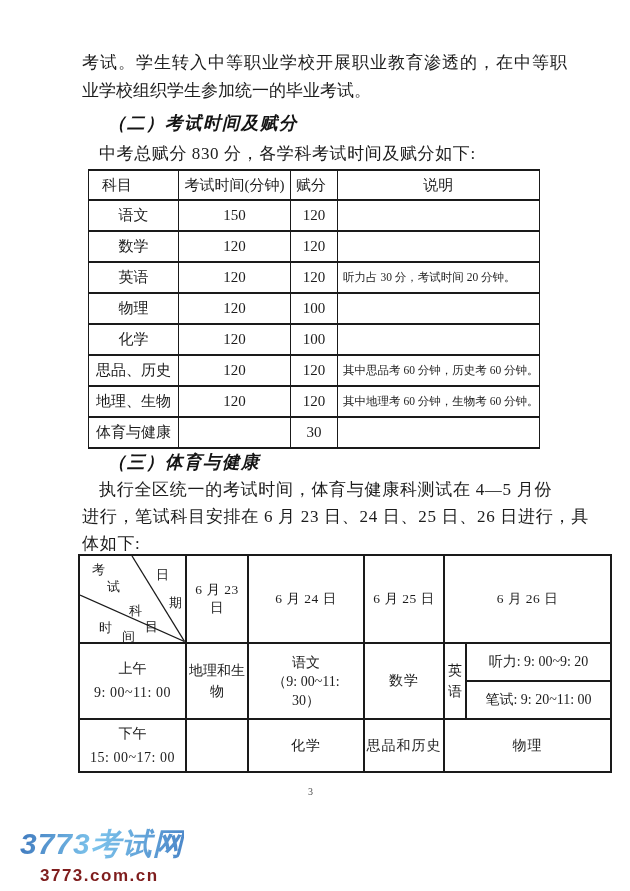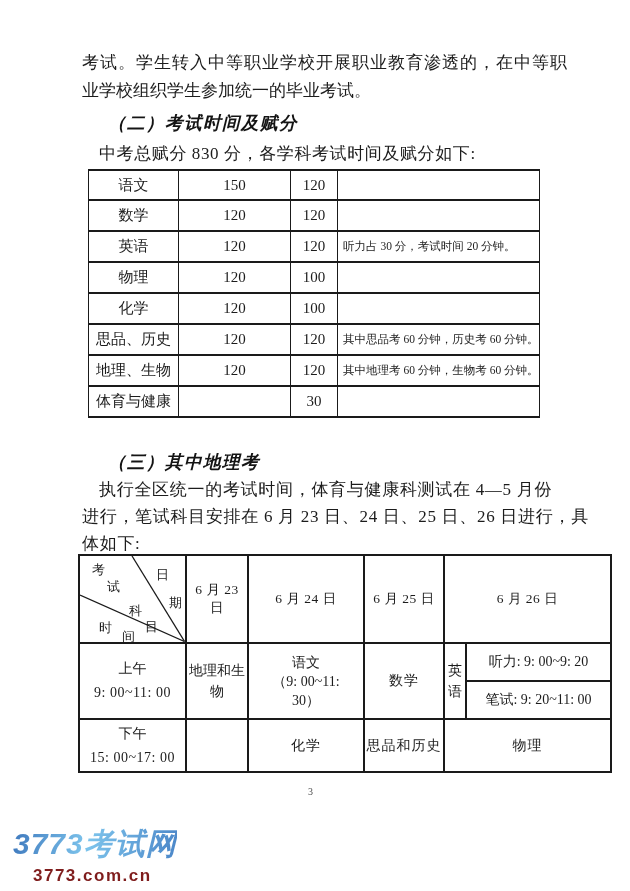--- a/index.html
+++ b/index.html
@@ -41,21 +41,21 @@
   .session{line-height:24px;font-size:14.5px;}
   .session .t{font-size:14px;letter-spacing:.5px;white-space:nowrap;}
   .wrapcell{line-height:21px;font-size:14px;padding:0 3px;}
   .chinese-cell{line-height:19px;font-size:13px;}
   .chinese-cell .subj{font-size:14px;}
   .eng{font-size:13.5px;line-height:21px;padding:0 4px;}
   .etime{font-size:13.5px;text-align:left;padding-left:12px;white-space:nowrap;height:36px;}
   .r-pm td{height:51px;}
   .big{font-size:14.5px;letter-spacing:1px;white-space:nowrap;}
   
-  .wm{position:absolute;left:13px;top:824px;font-family:"Liberation Sans","DejaVu Sans",sans-serif;}
+  .wm{position:absolute;left:20px;top:824px;font-family:"Liberation Sans","DejaVu Sans",sans-serif;}
   .wm-logo{font-size:30px;font-weight:bold;font-style:italic;letter-spacing:1px;color:#5795d0;}
   @supports ((-webkit-background-clip:text) or (background-clip:text)){
     .wm-logo{background:linear-gradient(100deg,#3e78bd 0%,#7dc4ec 45%,#4b86c8 100%);
       -webkit-background-clip:text;background-clip:text;color:transparent;}
   }
   .wm-url{font-size:17px;font-weight:bold;letter-spacing:1.5px;color:#7f1d1d;margin:1px 0 0 20px;}
 </style>
 </head>
 <body>
 
@@ -70,20 +70,26 @@
   <div class="intro2">中考总赋分 830 分，各学科考试时间及赋分如下:</div>
 
   <table class="t1">
     <colgroup>
         <col style="width:90px">
         <col style="width:112px">
         <col style="width:47px">
         <col style="width:200px">
       </colgroup>
     <tbody>
+        <tr>
+      <td class="hsubj">科目</td>
+      <td>考试时间(分钟)</td>
+      <td class="hscore">赋分</td>
+      <td>说明</td>
+    </tr>
     <tr>
       <td class="subj">语文</td>
       <td>150</td>
       <td>120</td>
       <td class="note"></td>
     </tr>
     <tr>
       <td class="subj">数学</td>
       <td>120</td>
       <td>120</td>
@@ -121,21 +127,21 @@
     </tr>
     <tr>
       <td class="subj">体育与健康</td>
       <td></td>
       <td>30</td>
       <td class="note"></td>
     </tr>
   </tbody>
     </table>
 
-  <div class="heading h3">（三）其中地理考</div>
+  <div class="heading h3">（三）体育与健康</div>
   <div class="intro3">
     <div class="ln ln1">执行全区统一的考试时间，体育与健康科测试在 4—5 月份</div>
     <div class="ln">进行，笔试科目安排在 6 月 23 日、24 日、25 日、26 日进行，具</div>
     <div class="ln">体如下:</div>
   </div>
 
   <table class="t2">
     <colgroup>
         <col style="width:107px">
         <col style="width:62px">

